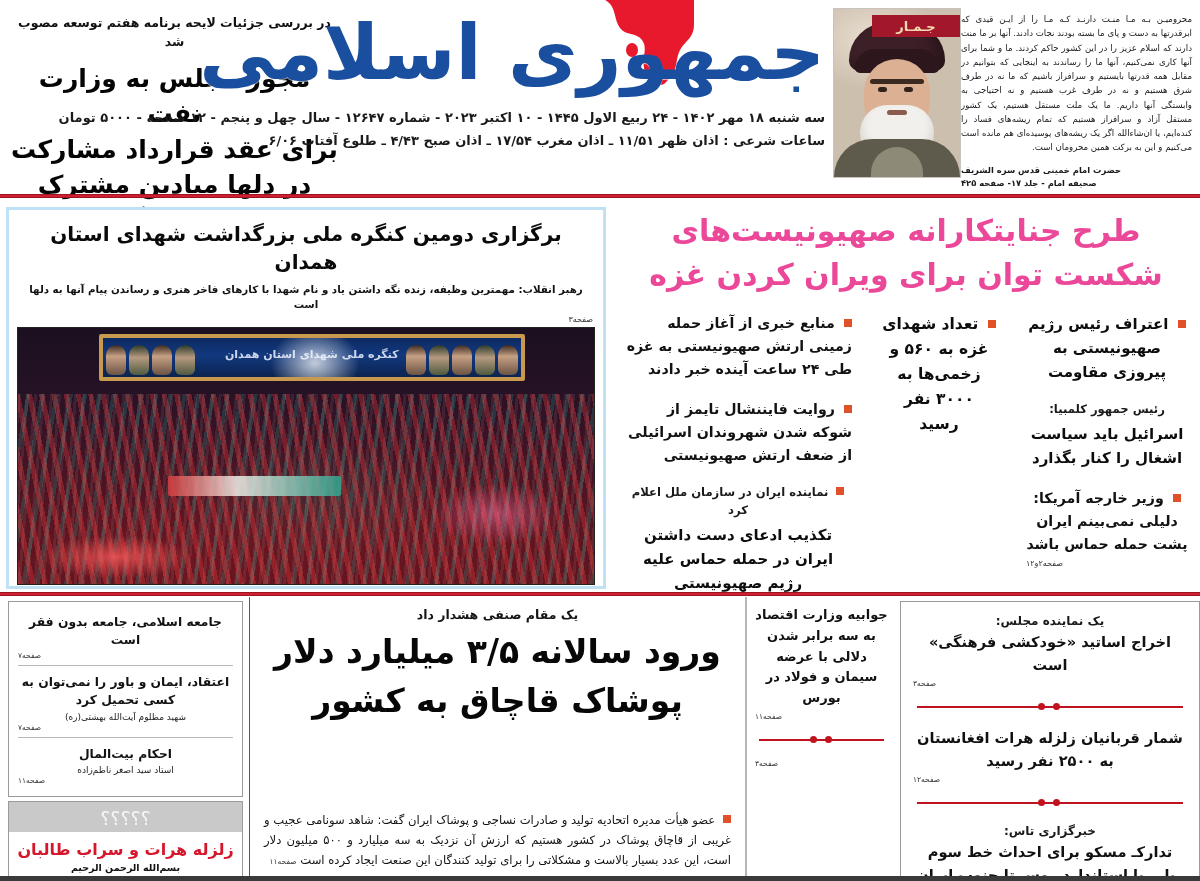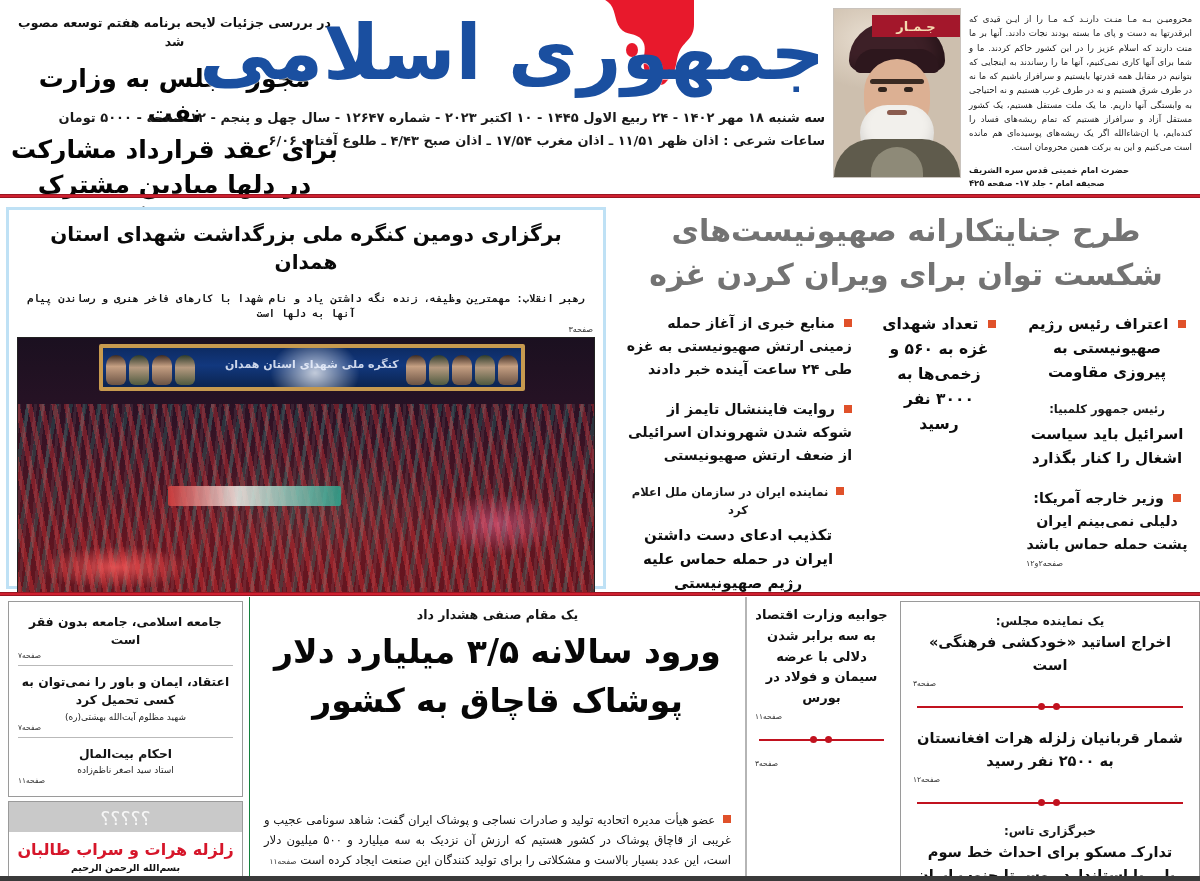--- a/index.html
+++ b/index.html
@@ -52,21 +52,21 @@
     text-shadow: 0 1px 0 rgba(255,255,255,0.6);
   }
   .logo-meta { margin-top:12px; }
   .logo-meta div {
     font-size: 13px; color:#1a1a1a; line-height:1.75; font-weight:600;
     letter-spacing:-0.1px; white-space:nowrap;
   }
 
   
   .imam-block {
-    width: 375px; display:flex; flex-direction: row-reverse; gap:8px;
+    width: 375px; display:flex; flex-direction: row-reverse; 
     padding: 8px 8px 4px 8px;
   }
   .quote-col { flex:1; padding-top:4px; }
   .quote-col p {
     font-size:8.6px; line-height:1.66; color:#181818; text-align:justify;
     text-align-last:right;
   }
   .quote-col .attrib {
     margin-top:9px; font-size:8.4px; line-height:1.6; color:#181818;
     text-align:left; font-weight:600;
@@ -125,21 +125,21 @@
   .photo-box {
     width: 600px; border:3px solid #bfe1f5; margin:6px 4px 4px 6px;
     padding:6px 8px 8px 8px; background:#fff; position:relative;
   }
   .photo-box .pb-title {
     font-size: 20px; font-weight:800; color:#0a0a0a; text-align:center;
     line-height:1.4; margin-top:4px;
   }
   .photo-box .pb-sub {
     font-size:10.3px; font-weight:700; color:#121212; text-align:center;
-    line-height:1.5; margin-top:16px;font-family:Liberation Mono, monospace;
+    line-height:1.5; margin-top:6px;
   }
   .photo-box .pb-pageref { font-size:8px; color:#333; text-align:right; margin:2px 2px 3px 0; }
   .photo {
     width:100%; height: 258px; position:relative; overflow:hidden;
     background:#140a18; border:1px solid #222;
   }
   .ph-hall { position:absolute; inset:0;
     background:
       radial-gradient(ellipse 300px 120px at 30% 95%, rgba(220,30,40,.55), transparent 70%),
       radial-gradient(ellipse 260px 110px at 72% 88%, rgba(190,25,35,.45), transparent 70%),
@@ -169,21 +169,21 @@
   .ph-stage { position:absolute; left:26%; bottom:88px; width:30%; height:20px;
     background: linear-gradient(90deg,#d23b3b,#f0efe9 40%, #2fa38c); opacity:.85; border-radius:2px;}
   .ph-lightL { position:absolute; left:4%; bottom:6px; width:26%; height:42px;
     background: radial-gradient(ellipse at center, rgba(255,90,90,.75), transparent 72%); }
   .ph-lightR { position:absolute; right:6%; bottom:40px; width:22%; height:60px;
     background: radial-gradient(ellipse at center, rgba(255,120,170,.45), transparent 72%); }
 
   
   .gaza { flex:1; padding:8px 10px 4px 12px; display:flex; flex-direction:column; }
   .gaza-headline {
-    font-size: 30px; font-weight:800; color:#737373; line-height:1.45;
+    font-size: 30px; font-weight:800; color:#ec4899; line-height:1.45;
     text-align:center; letter-spacing:-0.5px;
   }
   .gaza-cols {
     display:flex; flex-direction:row-reverse; gap:26px; margin-top:16px; flex:1;
   }
   .gcol { padding:0 2px; }
   .gcol.wide { width: 232px; }
   .gcol.narrow { width: 118px; }
   .gcol.left { flex:1; }
   .news-item { margin-bottom:17px; }

